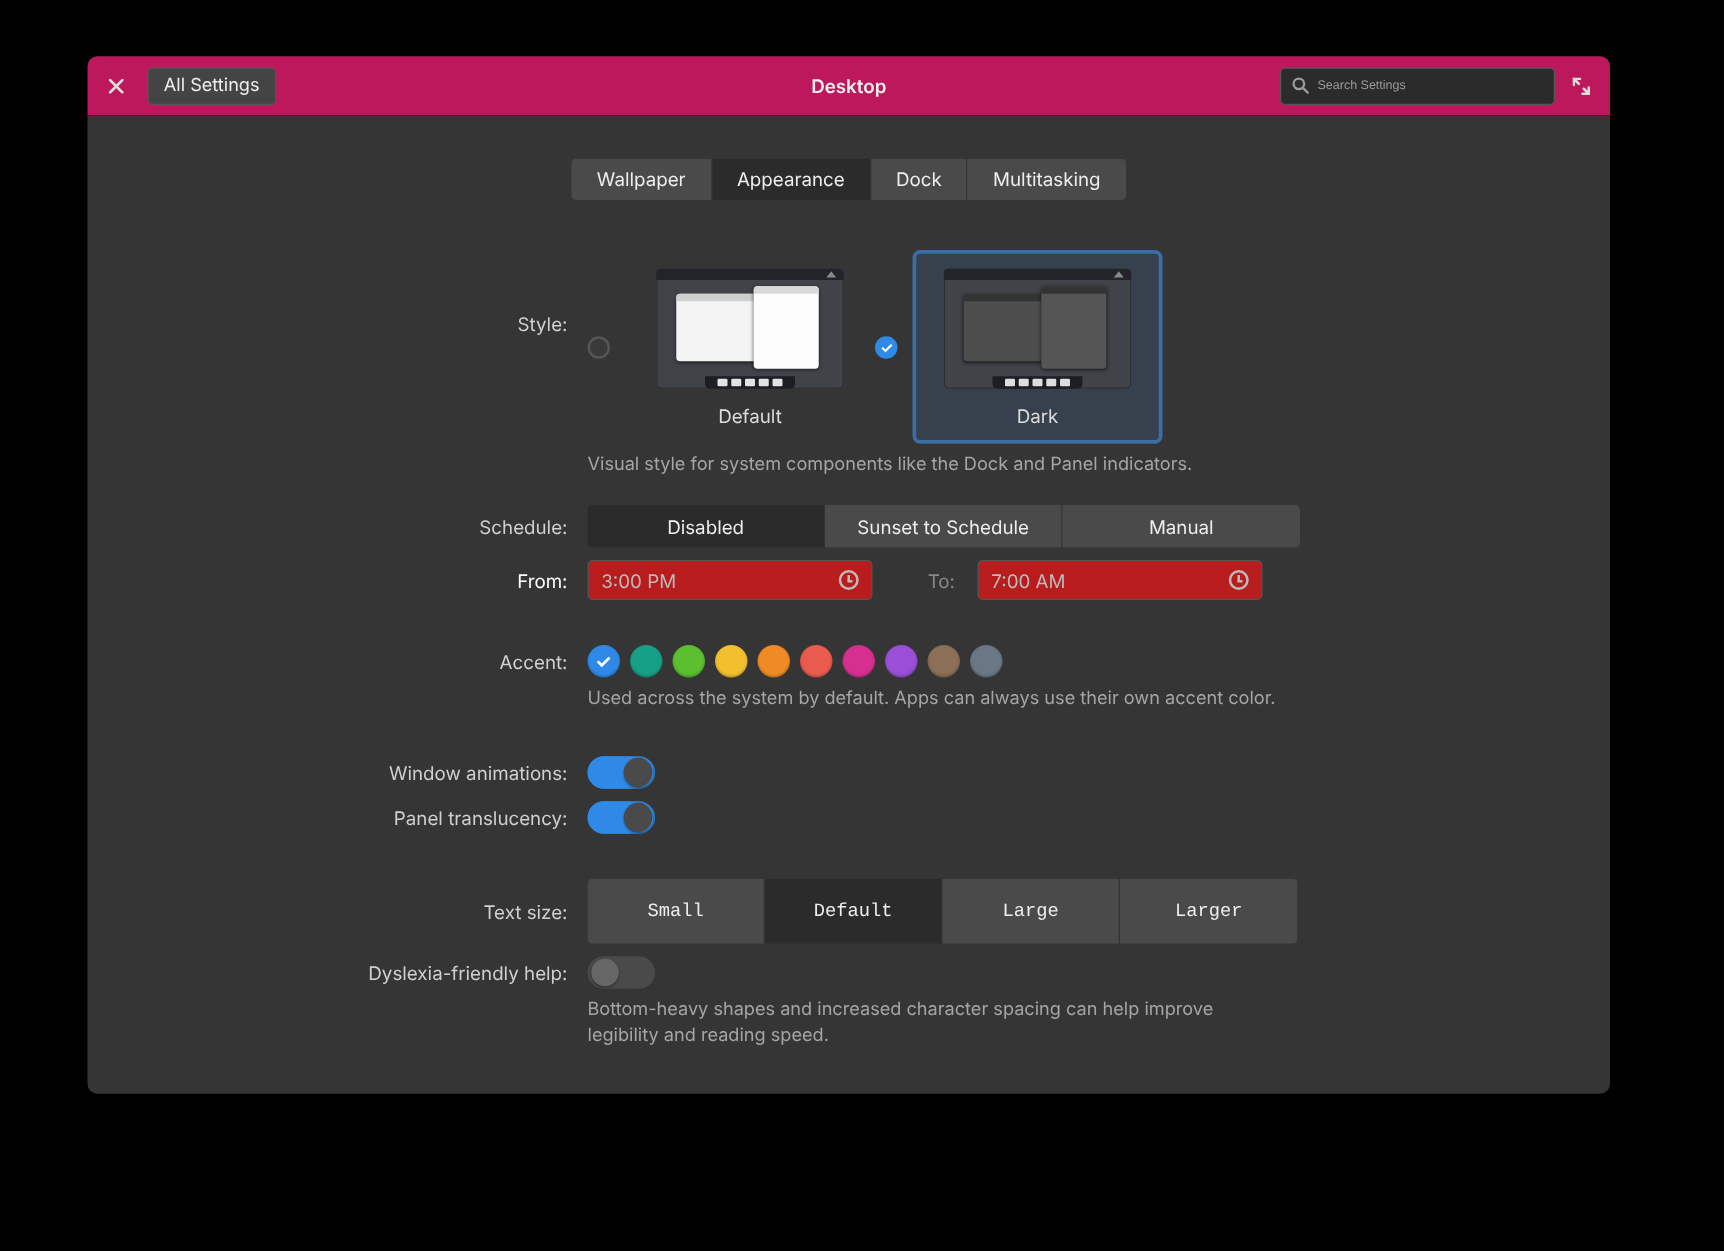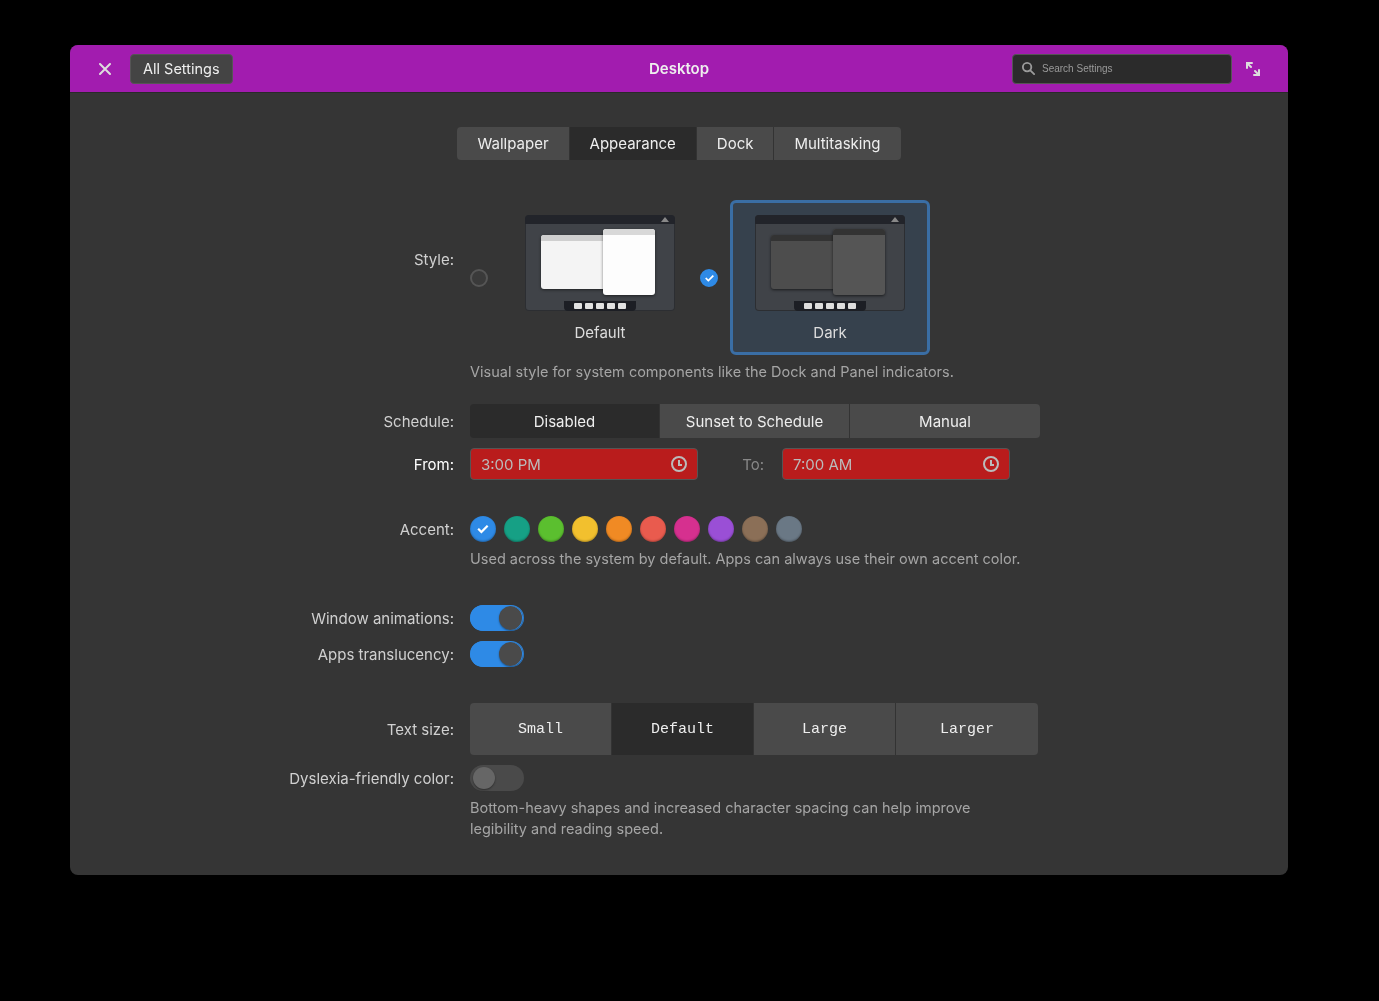--- a/index.html
+++ b/index.html
@@ -4,22 +4,22 @@
 <style>
   * { box-sizing: border-box; margin: 0; padding: 0; }
   html, body { width: 1379px; height: 1001px; background: #000; font-family: "Inter", "Helvetica Neue", "Segoe UI", Arial, sans-serif; font-size: 15px; color: #e6e6e6; -webkit-font-smoothing: antialiased; }
   .window {
     position: absolute; left: 70px; top: 45px; width: 1218px; height: 830px;
     background: #353535; border-radius: 8px; box-shadow: 0 8px 40px rgba(0,0,0,.6);
     overflow: hidden;
   }
   
   .titlebar {
-    height: 48px; background: #a21caf; border-bottom: 1px solid #2a2a2a;
-    display: flex; align-items: center; padding: 0 24px; position: relative;
+    height: 48px; background: #be185d; border-bottom: 1px solid #2a2a2a;
+    display: flex; align-items: center; padding: 0 12px; position: relative;
   }
   .close-btn { width: 22px; height: 22px; display:flex;align-items:center;justify-content:center; color:#ddd; cursor:pointer; margin-right: 14px;}
   .all-settings {
     height: 30px; padding: 0 12px; background: #444; border:1px solid #555; border-radius:4px;
     display:flex;align-items:center; color:#eee; cursor:pointer; font-size:14.5px;
   }
   .titlebar-title { position:absolute; left:0; right:0; text-align:center; font-weight:600; color:#eee; pointer-events:none; }
   .search-wrap { margin-left:auto; display:flex; align-items:center; gap:10px; }
   .search {
     width: 220px; height: 30px; background:#2b2b2b; border:1px solid #555; border-radius:4px;
@@ -281,21 +281,21 @@
     <div class="form-row">
       <div class="label-col">Window animations:</div>
       <div class="field-col">
         <div class="toggle on">
             <div class="knob"></div>
           </div>
       </div>
     </div>
     <div class="small-gap"></div>
     <div class="form-row">
-      <div class="label-col">Apps translucency:</div>
+      <div class="label-col">Panel translucency:</div>
       <div class="field-col">
         <div class="toggle on">
             <div class="knob"></div>
           </div>
       </div>
     </div>
 
     <div class="section-gap"></div>
 
     <div class="form-row">
@@ -304,21 +304,21 @@
         <div class="segmented textsize-seg">
           <div class="seg">Small</div>
           <div class="seg active">Default</div>
           <div class="seg">Large</div>
           <div class="seg">Larger</div>
         </div>
       </div>
     </div>
     <div class="small-gap"></div>
     <div class="form-row">
-      <div class="label-col">Dyslexia-friendly color:</div>
+      <div class="label-col">Dyslexia-friendly help:</div>
       <div class="field-col">
         <div class="toggle off">
             <div class="knob"></div>
           </div>
       </div>
     </div>
     <div class="form-row" style="margin-top:6px">
       <div class="label-col"></div>
       <div class="field-col">
           <div class="desc-under">Bottom-heavy shapes and increased character spacing can help improve legibility and reading speed.</div>

